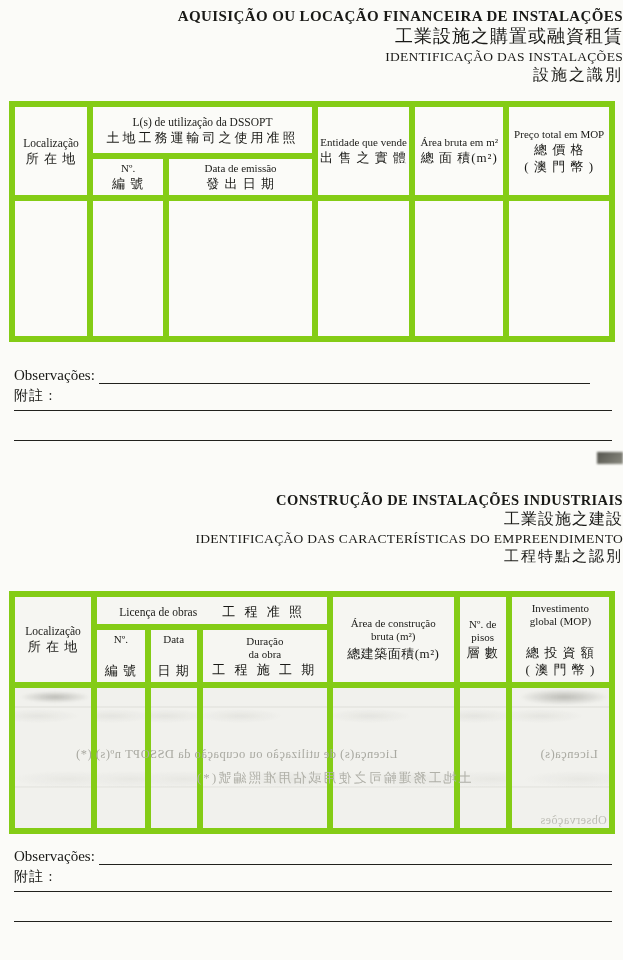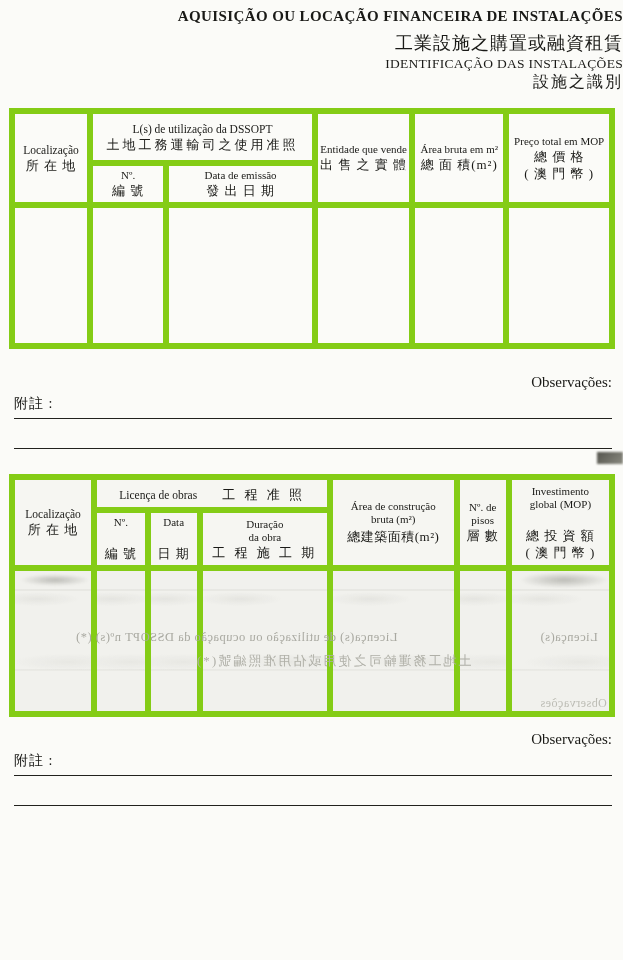--- a/index.html
+++ b/index.html
@@ -10,21 +10,21 @@
     font-family:"Liberation Serif","DejaVu Serif",serif;
     overflow:hidden;
     position:relative;
   }
   .page{position:relative;width:623px;height:960px;}
 
   
   .titleblock{text-align:right;line-height:1.1;}
   .tb1{padding-top:7px;}
   .t-main{font-size:15px;font-weight:bold;letter-spacing:.4px;line-height:18px;}
-  .t-zh-main{font-size:18px;font-weight:400;line-height:22px;letter-spacing:1px;margin-top:7px;}
+  .t-zh-main{font-size:18px;font-weight:400;line-height:22px;letter-spacing:1px;}
   .t-sub{font-size:13.5px;font-weight:400;letter-spacing:.3px;line-height:17px;margin-top:1px;}
   .t-zh-sub{font-size:16px;line-height:20px;letter-spacing:2px;}
   .tb2{margin-top:50px;}
   .tb2 .t-main{font-size:14.5px;}
   .tb2 .t-zh-main{font-size:16px;line-height:20px;}
   .tb2 .t-zh-sub{font-size:15px;line-height:19px;}
 
   
   table.frm{
     border-collapse:collapse;table-layout:fixed;
@@ -81,21 +81,21 @@
   .corner-mark{
     position:absolute;right:0;top:452px;width:26px;height:12px;
     background:linear-gradient(135deg,#55554e,#8a8a80);
     filter:blur(1px);
   }
 
   
   .obs{margin:0 11px 0 14px;}
   .obs1{margin-top:24px;}
   .obs2{margin-top:13px;}
-  .obs-row1{display:flex;align-items:flex-end;flex-direction:column;}
+  .obs-row1{display:flex;align-items:flex-start;}
   .obs-label{font-size:15px;line-height:19px;white-space:nowrap;}
   .obs-zh{font-size:14px;line-height:19px;margin-top:1px;letter-spacing:1px;}
   .fill-line{flex:1;border-bottom:1.6px solid #22221e;margin-left:4px;height:17px;}
   .obs1 .fill-line{margin-right:22px;}
   .hline{border-bottom:1.8px solid #22221e;height:0;}
   .hl-a{margin-top:5px;}
   .hl-b{margin-top:29px;}
 </style>
 </head>
 <body>
@@ -168,20 +168,26 @@
       <span class="obs-label">Observações:</span>
       <span class="fill-line"></span>
     </div>
     <div class="obs-zh">附註 :</div>
     <div class="hline hl-a"></div>
     <div class="hline hl-b"></div>
   </div>
 
   <div class="corner-mark"></div>
 
+  <div class="titleblock tb2">
+    <div class="t-main">CONSTRUÇÃO DE INSTALAÇÕES INDUSTRIAIS</div>
+    <div class="t-zh-main">工業設施之建設</div>
+    <div class="t-sub">IDENTIFICAÇÃO DAS CARACTERÍSTICAS DO EMPREENDIMENTO</div>
+    <div class="t-zh-sub">工程特點之認別</div>
+  </div>
 
   <div class="t2wrap" style="margin-top:25px;">
     <table class="frm t2">
       <colgroup>
         <col style="width:13.7%">
           <col style="width:8.9%">
           <col style="width:8.7%">
         <col style="width:21.7%">
           <col style="width:21.1%">
           <col style="width:8.7%">

